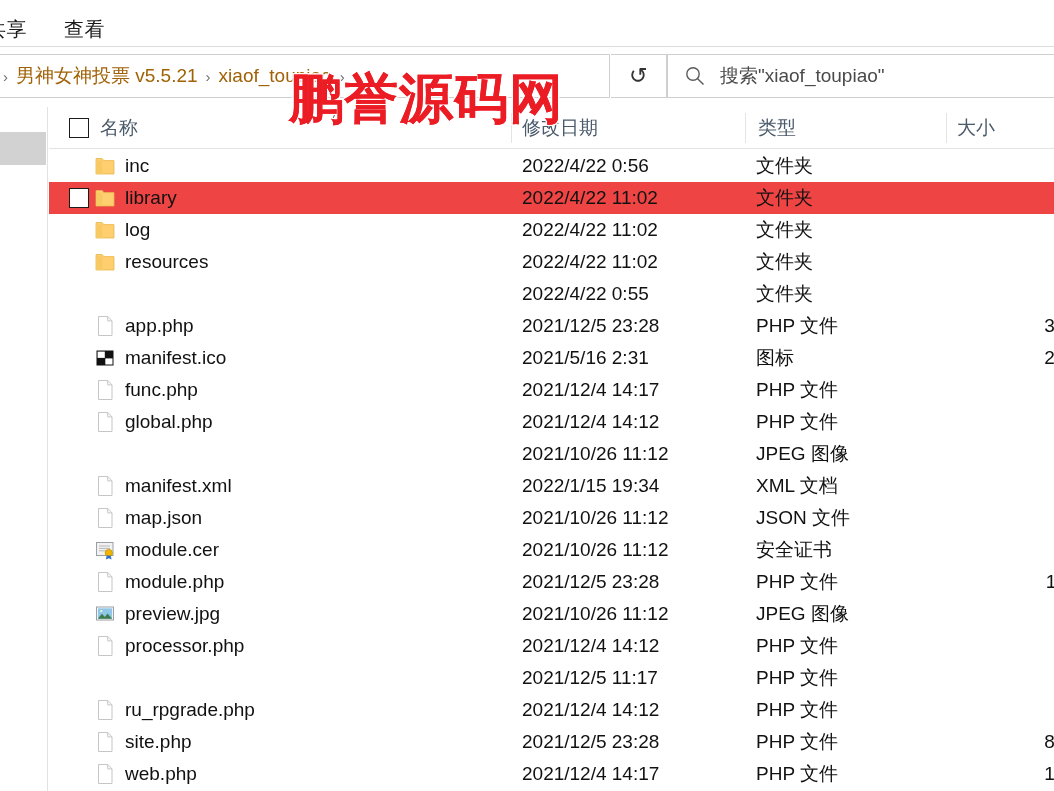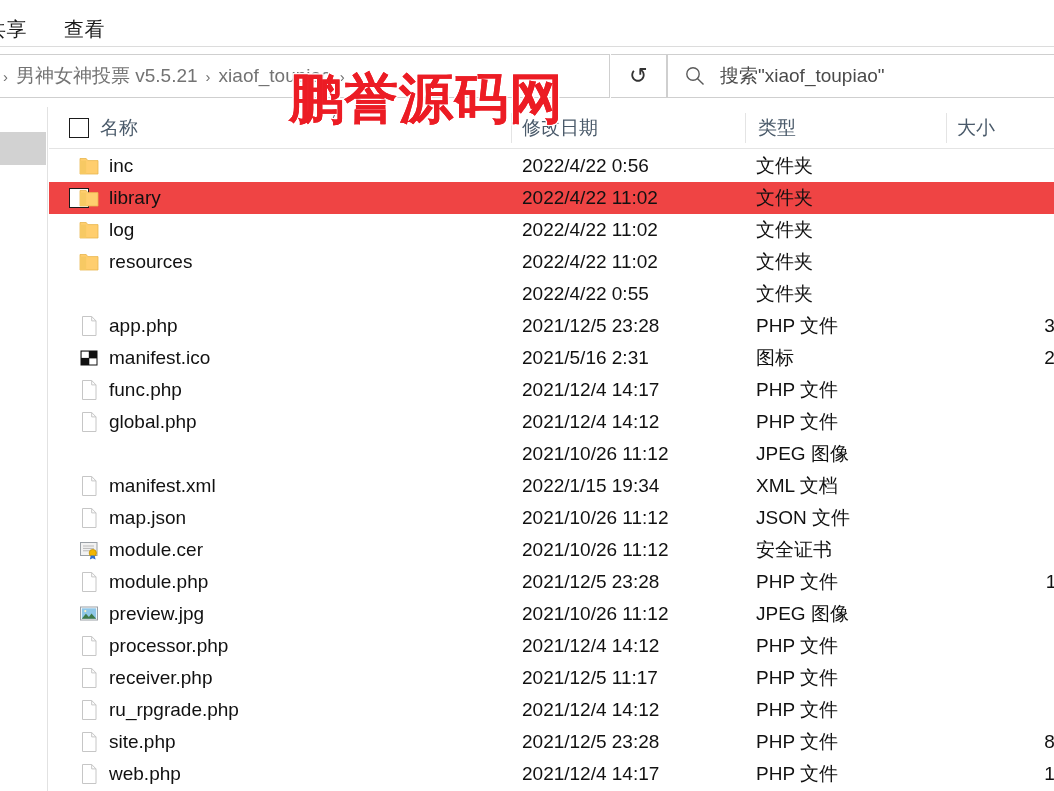--- a/index.html
+++ b/index.html
@@ -57,21 +57,21 @@
   }
   .crumb-sep {
     font-size: 15px;
     color: #6f6f6f;
     padding: 0 6px;
     line-height: 1;
     cursor: default;
   }
   .crumb-text {
     font-size: 19px;
-    color: #737373;
+    color: #a16207;
     white-space: nowrap;
     padding: 0 2px;
     cursor: default;
   }
   .refresh-btn {
     position: absolute;
     left: 611px; top: 7px;
     width: 56px; height: 44px;
     background: #ffffff;
     border: 1px solid #cfcfcf;
@@ -203,21 +203,21 @@
   .row-check {
     position: absolute;
     left: 20px; top: 6px;
     width: 20px; height: 20px;
     border: 1.6px solid #1b1b1b;
     background: #ffffff;
   }
   .name-inner {
     display: flex;
     align-items: center;
-    padding-left: 29px;
+    padding-left: 45px;
   }
   .fname { margin-left: 9px; }
 
   
   .ico { width: 22px; height: 24px; flex: 0 0 auto; display: block; }
 
   
   .watermark {
     position: absolute;
     left: 289px; top: 71px;
@@ -558,31 +558,20 @@
                 </svg>
               </span>
               <span class="fname">processor.php</span>
             </span>
           </div>
           <div class="cell cell-date">2021/12/4 14:12</div>
           <div class="cell cell-type">PHP 文件</div>
           <div class="cell cell-size"></div>
         </div>
         <div class="row">
-          <div class="cell cell-name">
-            <span class="name-inner">
-              <span>
-                <svg class="ico" viewBox="0 0 22 24">
-                  <path d="M4.5 2.5h9.2L18 6.9V21.5H4.5z" fill="#ffffff" stroke="#c6c6c6" stroke-width="1"></path>
-                  <path d="M13.7 2.5v4.4H18" fill="none" stroke="#c6c6c6" stroke-width="1"></path>
-                </svg>
-              </span>
-              <span class="fname">receiver.php</span>
-            </span>
-          </div>
           <div class="cell cell-date">2021/12/5 11:17</div>
           <div class="cell cell-type">PHP 文件</div>
           <div class="cell cell-size"></div>
         </div>
         <div class="row">
           <div class="cell cell-name">
             <span class="name-inner">
               <span>
                 <svg class="ico" viewBox="0 0 22 24">
                   <path d="M4.5 2.5h9.2L18 6.9V21.5H4.5z" fill="#ffffff" stroke="#c6c6c6" stroke-width="1"></path>

